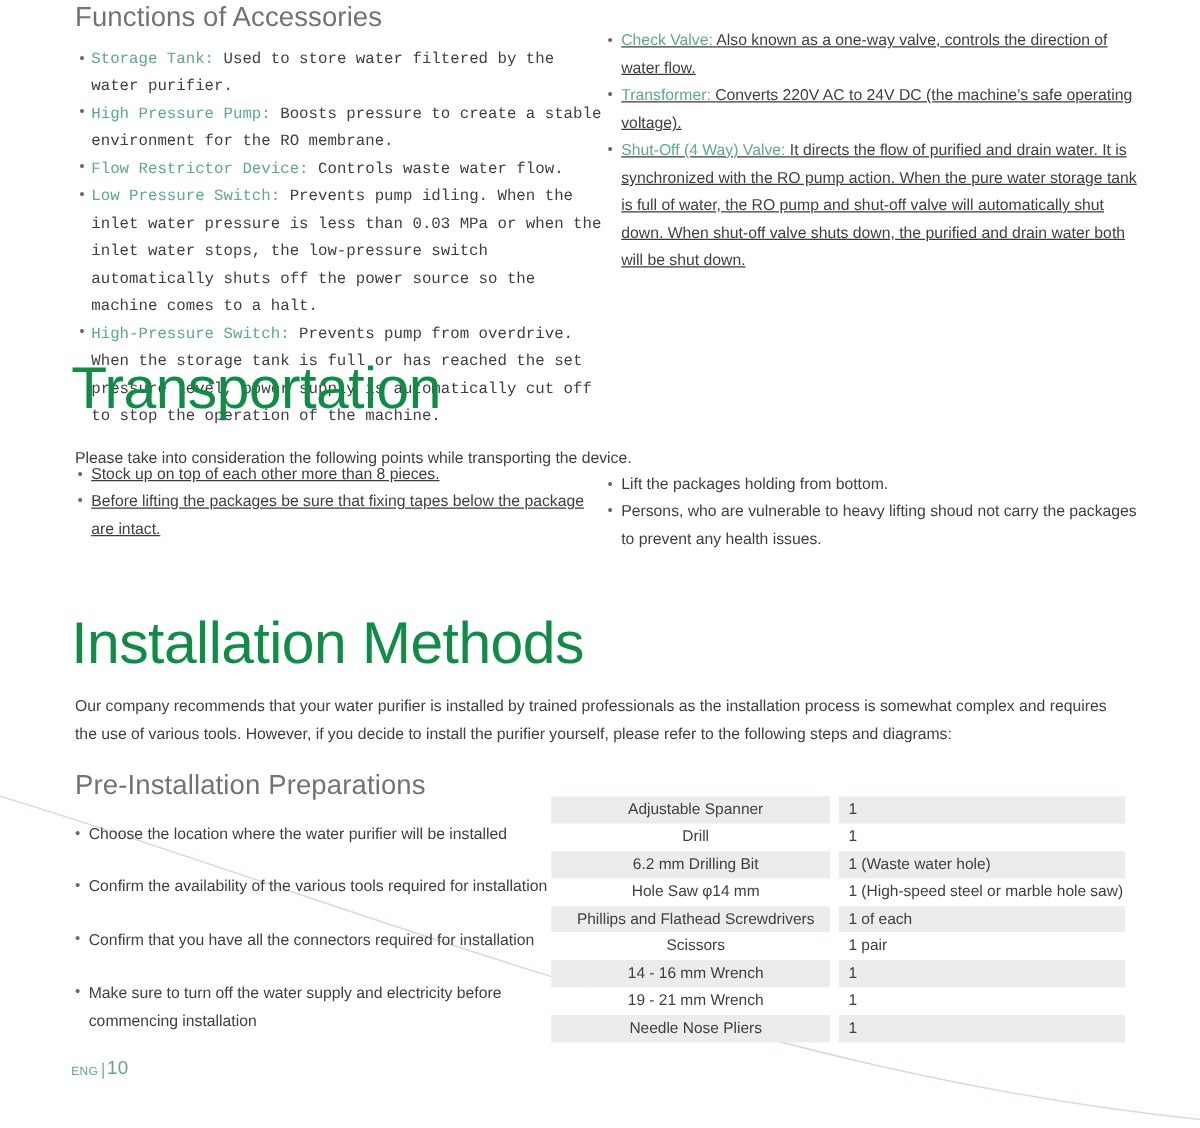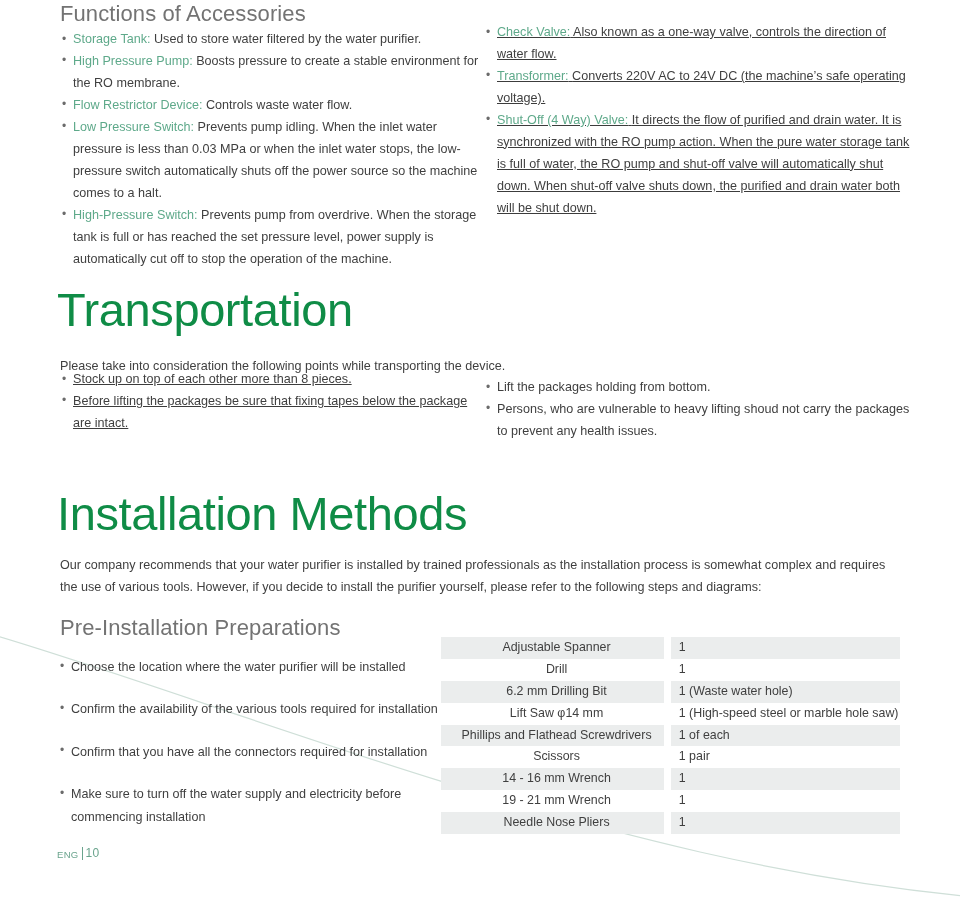--- a/index.html
+++ b/index.html
@@ -90,22 +90,23 @@
     width: 960px;
   }
   #acc-heading {
     position: absolute;
     left: 60px;
     top: 0px;
   }
   #acc-list-left {
     position: absolute;
     left: 62px;
-    top: 29px;
+    top: 37px;
     width: 420px;
+    font-family: Liberation Mono, monospace;
   }
   #acc-list-right {
     position: absolute;
     left: 486px;
     top: 22px;
     width: 425px;
     text-decoration: underline;
   }
 
   
@@ -207,21 +208,21 @@
     font-size: 9.5px;
     letter-spacing: .3px;
   }
   #footer .rule {
     display: inline-block;
     width: 1px;
     height: 13px;
     background: #6aa48d;
   }
   #footer .pagenum {
-    font-size: 12px;
+    font-size: 15px;
   }
 </style>
 </head>
 <body>
 
 <svg id="decor-curve" viewBox="0 0 960 902" xmlns="http://www.w3.org/2000/svg">
   <path d="M -10 634 C 180 690, 430 790, 700 852 C 810 877, 900 890, 975 897" fill="none" stroke="#cfdfd8" stroke-width="1.2"></path>
 </svg>
 
 <div class="page">
@@ -312,21 +313,21 @@
           <td class="c-name">Drill</td>
           <td class="gutter"></td>
           <td class="c-qty">1</td>
         </tr>
         <tr class="shade">
           <td class="c-name">6.2 mm Drilling Bit</td>
           <td class="gutter"></td>
           <td class="c-qty">1 (Waste water hole)</td>
         </tr>
         <tr class="plain">
-          <td class="c-name">Lift Saw φ14 mm</td>
+          <td class="c-name">Hole Saw φ14 mm</td>
           <td class="gutter"></td>
           <td class="c-qty">1 (High-speed steel or marble hole saw)</td>
         </tr>
         <tr class="shade">
           <td class="c-name">Phillips and Flathead Screwdrivers</td>
           <td class="gutter"></td>
           <td class="c-qty">1 of each</td>
         </tr>
         <tr class="plain">
           <td class="c-name">Scissors</td>

